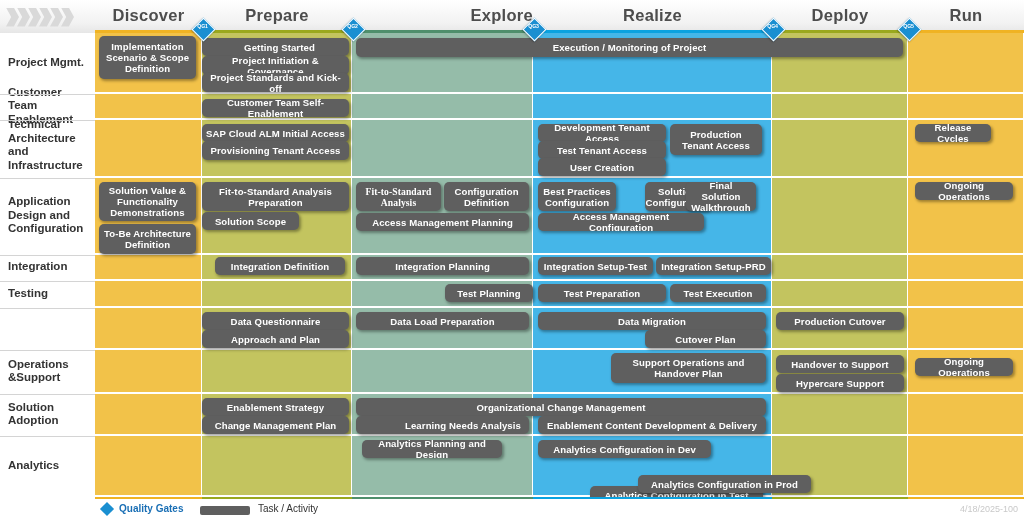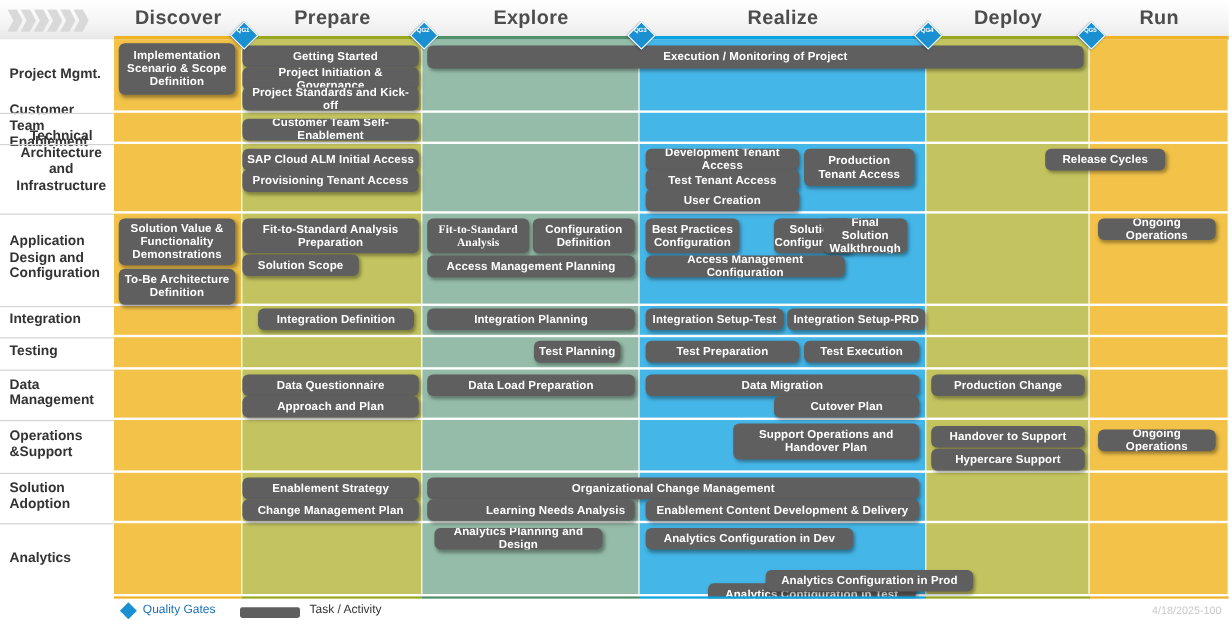--- a/index.html
+++ b/index.html
@@ -98,21 +98,21 @@
   .legend{
     position:absolute;left:95px;top:499px;width:929px;height:22px;
     background:#ffffff;
   }
   .legend-diamond{
     position:absolute;left:7px;top:5px;width:10px;height:10px;
     background:#1a8fd1;transform:rotate(45deg);
   }
   .legend-text-gate{
     position:absolute;left:24px;top:4px;
-    font-size:10px;font-weight:normal;color:#1a6fb5;
+    font-size:10px;font-weight:bold;color:#1a6fb5;
   }
   .legend-bar{
     position:absolute;left:105px;top:7px;width:50px;height:9px;
     background:#5f5f5f;border-radius:2px;
   }
   .legend-text-task{
     position:absolute;left:163px;top:4px;
     font-size:10px;color:#333333;
   }
   .stamp{
@@ -136,21 +136,21 @@
     <div class="chev"></div>
       <div class="chev"></div>
       <div class="chev"></div>
   </div>
 
   <div id="phase-heads">
       <div class="phase-head" style="left: 95px; width: 107px;">Discover</div>
       <div class="phase-rule" style="left: 95px; width: 107px; background: rgb(240, 179, 35);"></div>
       <div class="phase-head" style="left: 202px; width: 150px;">Prepare</div>
       <div class="phase-rule" style="left: 202px; width: 150px; background: rgb(154, 168, 30);"></div>
-      <div class="phase-head" style="left: 352px; width: 181px;">Explore</div>
+      <div class="phase-head" style="left: 352px; width: 181px; text-align: right;">Explore</div>
       <div class="phase-rule" style="left: 352px; width: 181px; background: rgb(79, 143, 108);"></div>
       <div class="phase-head" style="left: 533px; width: 239px;">Realize</div>
       <div class="phase-rule" style="left: 533px; width: 239px; background: rgb(10, 162, 224);"></div>
       <div class="phase-head" style="left: 772px; width: 136px;">Deploy</div>
       <div class="phase-rule" style="left: 772px; width: 136px; background: rgb(154, 168, 30);"></div>
       <div class="phase-head" style="left: 908px; width: 116px;">Run</div>
       <div class="phase-rule" style="left: 908px; width: 116px; background: rgb(240, 179, 35);"></div>
     </div>
   <div id="grid-cells">
       <div class="cell" style="left: 95px; top: 33px; width: 106px; height: 59px; background: rgb(242, 194, 73);"></div>
@@ -211,29 +211,28 @@
       <div class="cell" style="left: 202px; top: 436px; width: 149px; height: 59px; background: rgb(195, 196, 95);"></div>
       <div class="cell" style="left: 352px; top: 436px; width: 180px; height: 59px; background: rgb(149, 188, 169);"></div>
       <div class="cell" style="left: 533px; top: 436px; width: 238px; height: 59px; background: rgb(69, 182, 232);"></div>
       <div class="cell" style="left: 772px; top: 436px; width: 135px; height: 59px; background: rgb(195, 196, 95);"></div>
       <div class="cell" style="left: 908px; top: 436px; width: 115px; height: 59px; background: rgb(242, 194, 73);"></div>
     </div>
   <div id="row-labels" class="rowlabelcol">
       <div class="rowlabel" style="top: 0px; height: 59px; text-align: center;">Project Mgmt.</div>
       <div class="rowlabel" style="top: 61px; height: 24px;">Customer Team Enablement</div>
       <div class="rowline" style="top: 61px;"></div>
-      <div class="rowlabel" style="top: 74px; height: 56px; text-align: center;">Technical Architecture and Infrastructure</div>
+      <div class="rowlabel" style="top: 84px; height: 56px;">Technical Architecture and Infrastructure</div>
       <div class="rowline" style="top: 87px;"></div>
       <div class="rowlabel" style="top: 145px; height: 75px;">Application Design and Configuration</div>
       <div class="rowline" style="top: 145px;"></div>
       <div class="rowlabel" style="top: 222px; height: 24px;">Integration</div>
       <div class="rowline" style="top: 222px;"></div>
       <div class="rowlabel" style="top: 248px; height: 25px;">Testing</div>
       <div class="rowline" style="top: 248px;"></div>
-      <div class="rowlabel" style="top: 275px; height: 40px;">Data Management</div>
       <div class="rowline" style="top: 275px;"></div>
       <div class="rowlabel" style="top: 317px; height: 42px;">Operations &amp;Support</div>
       <div class="rowline" style="top: 317px;"></div>
       <div class="rowlabel" style="top: 361px; height: 40px;">Solution Adoption</div>
       <div class="rowline" style="top: 361px;"></div>
       <div class="rowlabel" style="top: 403px; height: 59px;">Analytics</div>
       <div class="rowline" style="top: 403px;"></div>
     </div>
   <div id="task-layer">
       <div class="task" style="left: 99px; top: 36px; width: 97px; height: 43px;">Implementation Scenario &amp; Scope Definition</div>
@@ -241,46 +240,46 @@
       <div class="task" style="left: 202px; top: 56px; width: 147px; height: 19px;">Project Initiation &amp; Governance</div>
       <div class="task" style="left: 202px; top: 73px; width: 147px; height: 19px;">Project Standards and Kick-off</div>
       <div class="task" style="left: 356px; top: 38px; width: 547px; height: 19px;">Execution / Monitoring of Project</div>
       <div class="task" style="left: 202px; top: 99px; width: 147px; height: 18px;">Customer Team Self-Enablement</div>
       <div class="task" style="left: 202px; top: 124px; width: 147px; height: 18px;">SAP Cloud ALM Initial Access</div>
       <div class="task" style="left: 202px; top: 141px; width: 147px; height: 19px;">Provisioning Tenant Access</div>
       <div class="task" style="left: 538px; top: 124px; width: 128px; height: 18px;">Development Tenant Access</div>
       <div class="task" style="left: 538px; top: 141px; width: 128px; height: 18px;">Test Tenant Access</div>
       <div class="task" style="left: 538px; top: 158px; width: 128px; height: 18px;">User Creation</div>
       <div class="task" style="left: 670px; top: 124px; width: 92px; height: 31px;">Production Tenant Access</div>
-      <div class="task" style="left: 871px; top: 124px; width: 100px; height: 18px;">Release Cycles</div>
+      <div class="task" style="left: 915px; top: 124px; width: 76px; height: 18px;">Release Cycles</div>
       <div class="task" style="left: 99px; top: 182px; width: 97px; height: 39px;">Solution Value &amp; Functionality Demonstrations</div>
       <div class="task" style="left: 99px; top: 224px; width: 97px; height: 30px;">To-Be Architecture Definition</div>
       <div class="task" style="left: 202px; top: 182px; width: 147px; height: 29px;">Fit-to-Standard Analysis Preparation</div>
       <div class="task" style="left: 202px; top: 212px; width: 97px; height: 18px;">Solution Scope</div>
       <div class="task" style="left: 356px; top: 182px; width: 85px; height: 29px; font-family: Liberation Serif, serif;">Fit-to-Standard Analysis</div>
       <div class="task" style="left: 444px; top: 182px; width: 85px; height: 29px;">Configuration Definition</div>
       <div class="task" style="left: 356px; top: 213px; width: 173px; height: 18px;">Access Management Planning</div>
       <div class="task" style="left: 538px; top: 182px; width: 78px; height: 29px;">Best Practices Configuration</div>
       <div class="task" style="left: 627px; top: 182px; width: 65px; height: 29px; margin-left: 18px;">Solution Configuration</div>
       <div class="task" style="left: 686px; top: 182px; width: 70px; height: 29px;">Final Solution Walkthrough</div>
       <div class="task" style="left: 538px; top: 213px; width: 166px; height: 18px;">Access Management Configuration</div>
       <div class="task" style="left: 915px; top: 182px; width: 98px; height: 18px;">Ongoing Operations</div>
       <div class="task" style="left: 215px; top: 257px; width: 130px; height: 18px;">Integration Definition</div>
       <div class="task" style="left: 356px; top: 257px; width: 173px; height: 18px;">Integration Planning</div>
       <div class="task" style="left: 538px; top: 257px; width: 115px; height: 18px;">Integration Setup-Test</div>
       <div class="task" style="left: 656px; top: 257px; width: 115px; height: 18px;">Integration Setup-PRD</div>
-      <div class="task" style="left: 445px; top: 284px; width: 72px; height: 18px;">Test Planning</div>
+      <div class="task" style="left: 445px; top: 284px; width: 88px; height: 18px;">Test Planning</div>
       <div class="task" style="left: 538px; top: 284px; width: 128px; height: 18px;">Test Preparation</div>
       <div class="task" style="left: 670px; top: 284px; width: 96px; height: 18px;">Test Execution</div>
       <div class="task" style="left: 202px; top: 312px; width: 147px; height: 18px;">Data Questionnaire</div>
       <div class="task" style="left: 202px; top: 330px; width: 147px; height: 18px;">Approach and Plan</div>
       <div class="task" style="left: 356px; top: 312px; width: 173px; height: 18px;">Data Load Preparation</div>
       <div class="task" style="left: 538px; top: 312px; width: 228px; height: 18px;">Data Migration</div>
       <div class="task" style="left: 645px; top: 330px; width: 121px; height: 18px;">Cutover Plan</div>
-      <div class="task" style="left: 776px; top: 312px; width: 128px; height: 18px;">Production Change</div>
+      <div class="task" style="left: 776px; top: 312px; width: 128px; height: 18px;">Production Cutover</div>
       <div class="task" style="left: 611px; top: 353px; width: 155px; height: 30px;">Support Operations and Handover Plan</div>
       <div class="task" style="left: 776px; top: 355px; width: 128px; height: 18px;">Handover to Support</div>
       <div class="task" style="left: 776px; top: 374px; width: 128px; height: 18px;">Hypercare Support</div>
       <div class="task" style="left: 915px; top: 358px; width: 98px; height: 18px;">Ongoing Operations</div>
       <div class="task" style="left: 202px; top: 398px; width: 147px; height: 18px;">Enablement Strategy</div>
       <div class="task" style="left: 202px; top: 416px; width: 147px; height: 18px;">Change Management Plan</div>
       <div class="task" style="left: 356px; top: 398px; width: 410px; height: 18px;">Organizational Change Management</div>
       <div class="task" style="left: 356px; top: 416px; width: 173px; height: 18px; padding-left: 45px;">Learning Needs Analysis</div>
       <div class="task" style="left: 538px; top: 416px; width: 228px; height: 18px;">Enablement Content Development &amp; Delivery</div>
       <div class="task" style="left: 362px; top: 440px; width: 140px; height: 18px;">Analytics Planning and Design</div>

